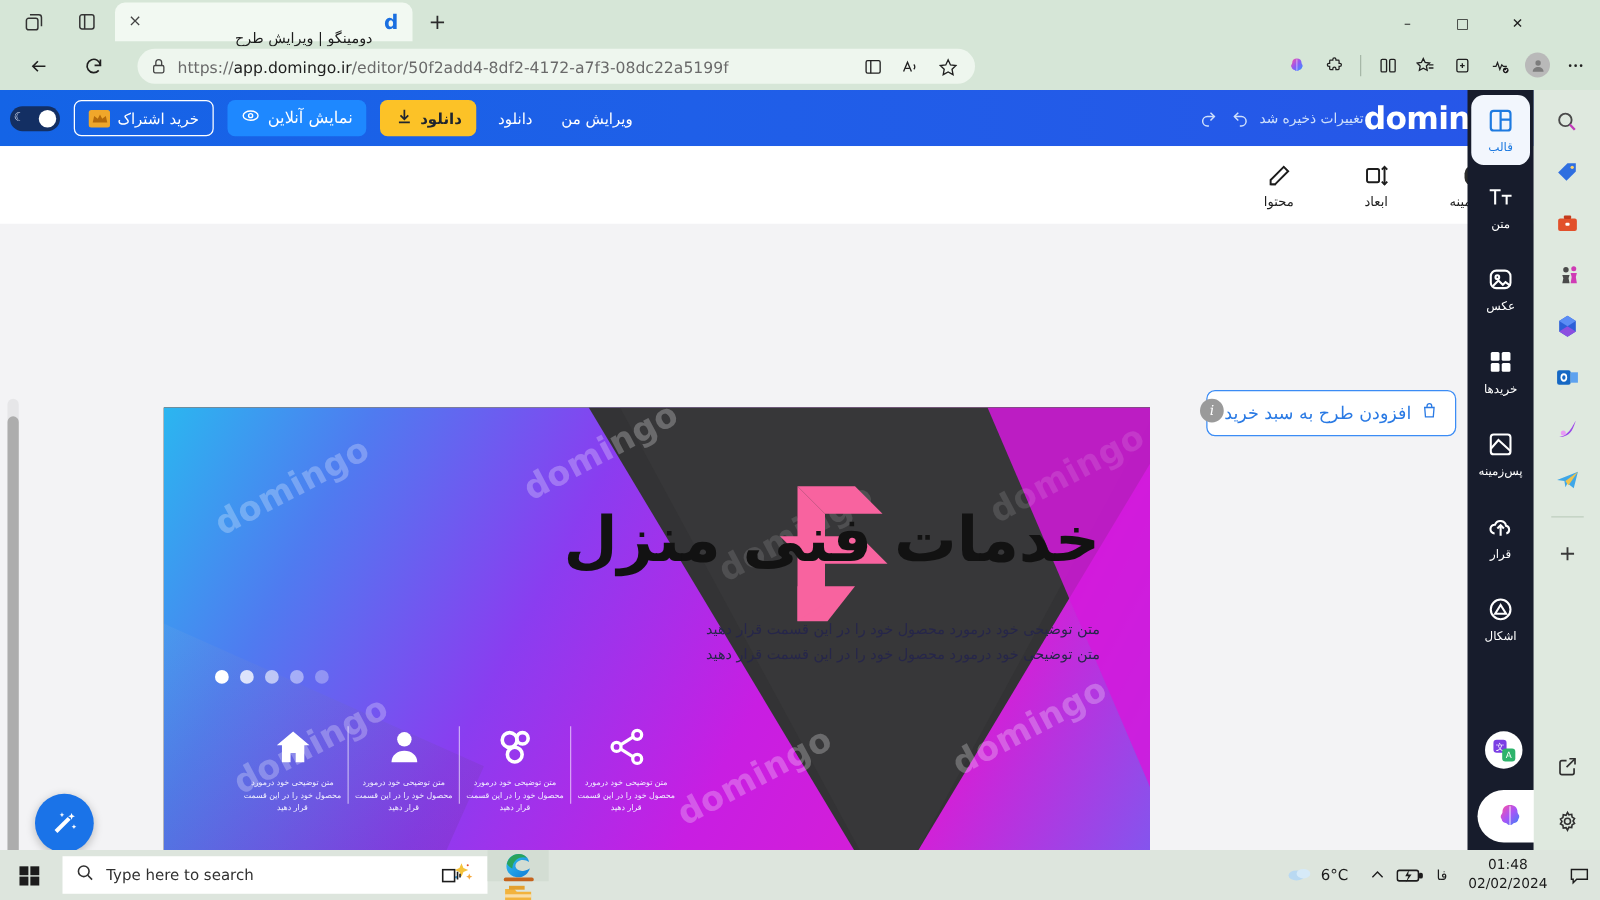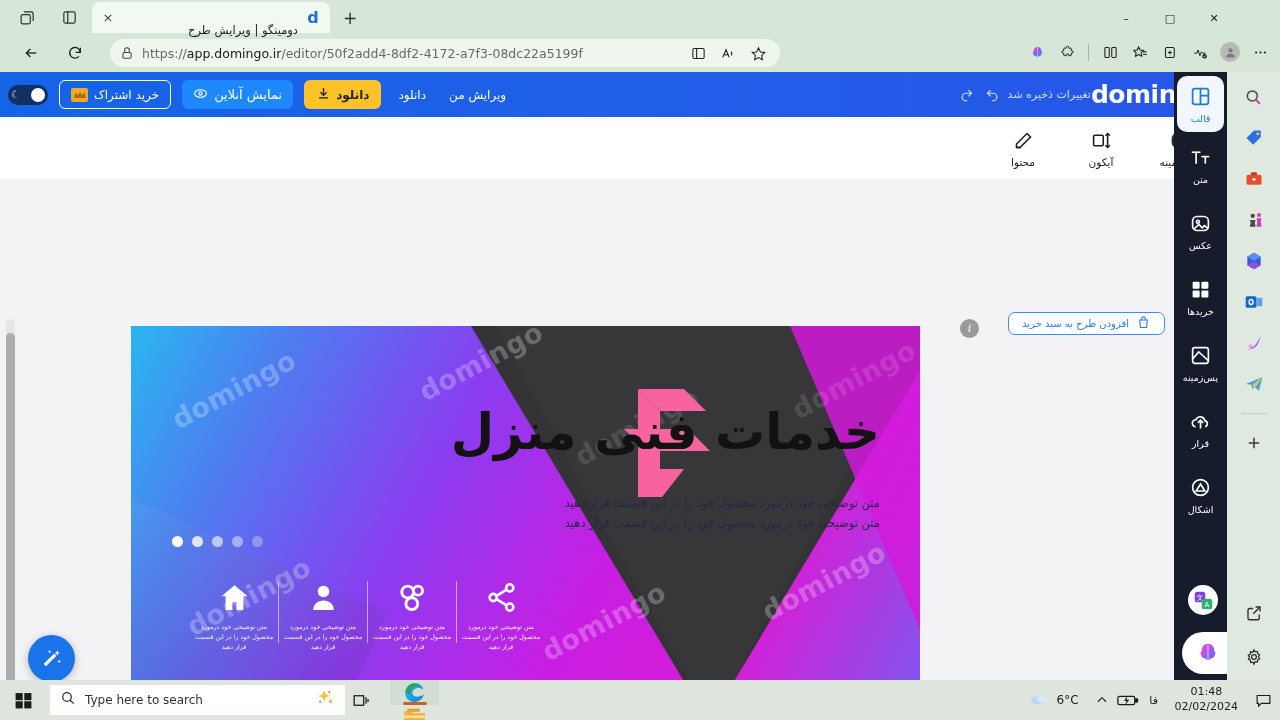--- a/index.html
+++ b/index.html
@@ -93,22 +93,22 @@
 
   
   .canvas-wrap { position:absolute; top:62px; left:0; width:1227px; height:501px;
                  background:#f3f3f5; overflow:hidden; }
   .vscroll { position:absolute; left:6px; top:140px; width:9px; height:390px;
              background:#e6e6e8; border-radius:5px; }
   .vscroll i { position:absolute; left:0; top:14px; width:9px; height:352px; background:#adadad;
                border-radius:5px; display:block; }
 
   .cart-btn {
-    position:absolute; right:62px; top:133px; height:23px; border:1.4px solid #3b8cf5;
-    border-radius:7px; color:#2a7ae4; font-size:10px; display:flex; align-items:center;
+    position:absolute; right:62px; top:133px; height:37px; border:1.4px solid #3b8cf5;
+    border-radius:7px; color:#2a7ae4; font-size:14px; display:flex; align-items:center;
     gap:7px; padding:0 13px; background:#fff; direction:rtl;
   }
   .info-dot { position:absolute; right:248px; top:140px; width:19px; height:19px; border-radius:50%;
               background:#9a9a9a; color:#fff; font-size:11px; font-style:italic;
               display:flex; align-items:center; justify-content:center; font-family:"DejaVu Serif",serif; }
 
   .artboard { position:absolute; left:131px; top:147px; width:789px; height:397px;
               overflow:hidden; background:#111; }
   .ab-bg { position:absolute; inset:0;
     background: linear-gradient(118deg,#2bb6f0 0%,#4f7bf0 17%,#8a3df0 38%,#c81ee2 60%,#d61ed6 78%,#7b5bf0 100%); }
@@ -170,21 +170,21 @@
              display:flex; flex-direction:column; align-items:center; padding-top:10px; gap:11px; }
   .eb-ic { width:30px; height:30px; display:flex; align-items:center; justify-content:center; }
   .eb-sep { width:26px; height:1px; background:#bfcebf; margin:3px 0; }
   .eb-bottom { position:absolute; bottom:8px; display:flex; flex-direction:column; gap:14px;
                align-items:center; }
 
   
   .taskbar { position:absolute; bottom:0; left:0; width:1280px; height:40px; background:#dde5dd; }
   .tb-start { position:absolute; left:10px; top:8px; width:26px; height:24px; display:flex;
               align-items:center; justify-content:center; }
-  .tb-search { position:absolute; left:50px; top:5px; width:295px; height:30px; background:#fff;
+  .tb-search { position:absolute; left:50px; top:5px; width:340px; height:30px; background:#fff;
                display:flex; align-items:center; padding:0 10px; gap:9px;justify-content:space-between; }
   .tb-search .ph { font-size:12px; color:#313131; flex:1; }
   .tb-taskview { position:absolute; left:345px; top:8px; width:30px; height:24px;
                  display:flex; align-items:center; justify-content:center; }
   .tb-apps { position:absolute; left:390px; top:0; height:40px; display:flex; align-items:center; gap:0;flex-direction:column; }
   .tb-app { width:49px; height:40px; display:flex; align-items:center; justify-content:center;
             position:relative; }
   .tb-app.active { background:#d3ddd3; }
   .tb-app .under { position:absolute; bottom:0; left:13px; width:24px; height:2.6px;
                    background:#c5631d; border-radius:2px; }
@@ -402,21 +402,21 @@
       </div>
       <div class="tool">
         <span class="tool-ico">
           <svg viewBox="0 0 24 24" fill="none" stroke="currentColor" stroke-width="1.8">
               <rect x="3" y="6" width="11" height="12" rx="1.5"></rect>
               <line x1="19" y1="4" x2="19" y2="20"></line>
               <polyline points="16.5,6.5 19,4 21.5,6.5"></polyline>
               <polyline points="16.5,17.5 19,20 21.5,17.5"></polyline>
             </svg>
         </span>
-        <span class="tool-lbl">آیکون</span>
+        <span class="tool-lbl">ابعاد</span>
       </div>
       <div class="tool">
         <span class="tool-ico">
           <svg viewBox="0 0 24 24" fill="none" stroke="currentColor" stroke-width="1.8">
               <path d="M4 20v-4L16 4l4 4L8 20z"></path>
               <line x1="4" y1="20" x2="9" y2="20"></line>
             </svg>
         </span>
         <span class="tool-lbl">محتوا</span>
       </div>

